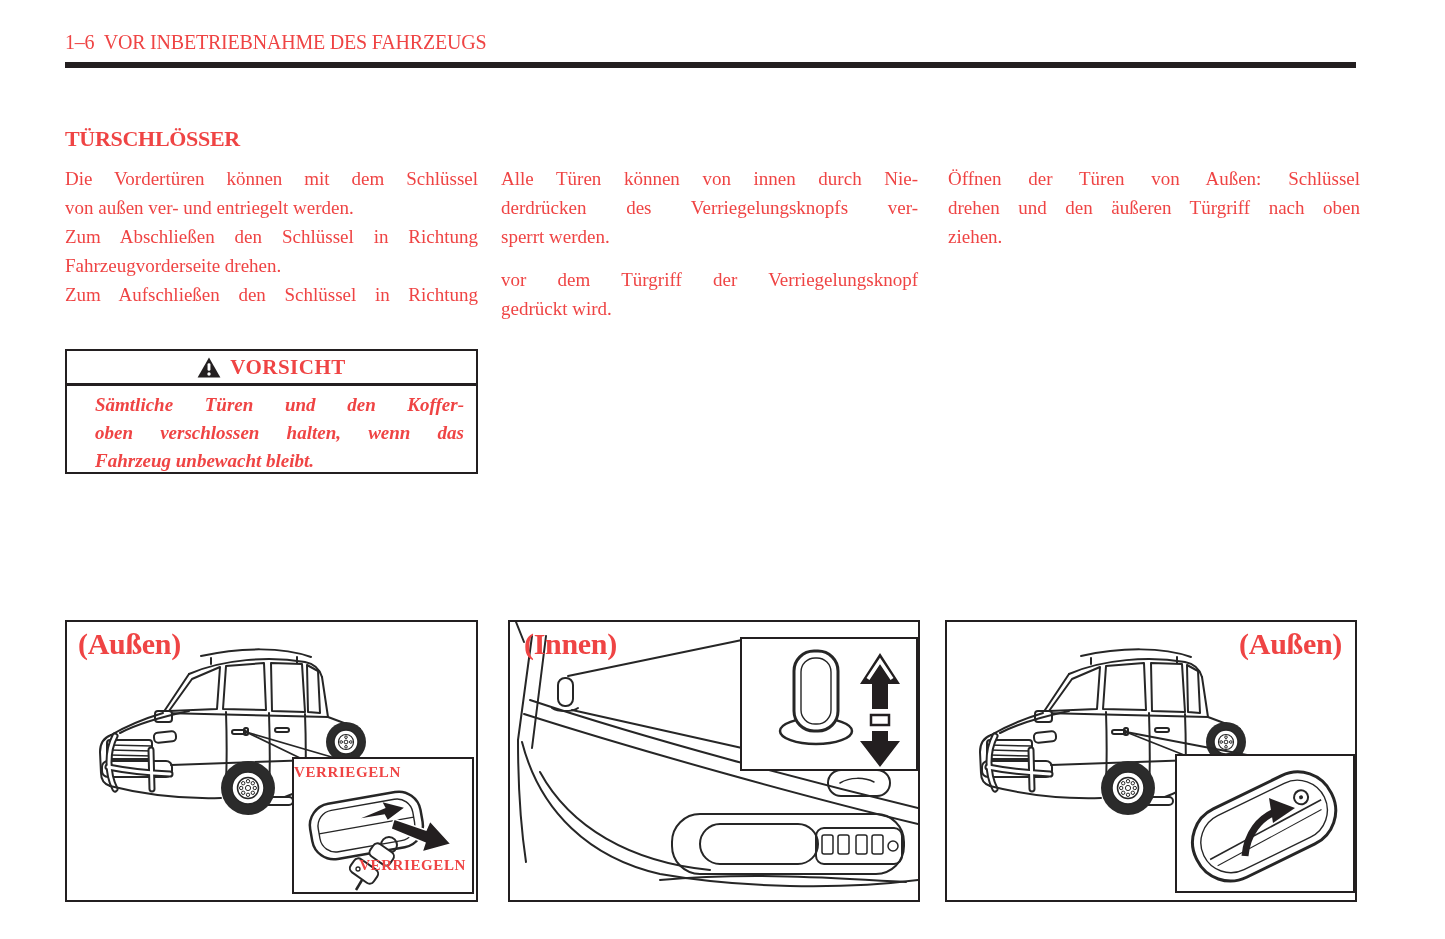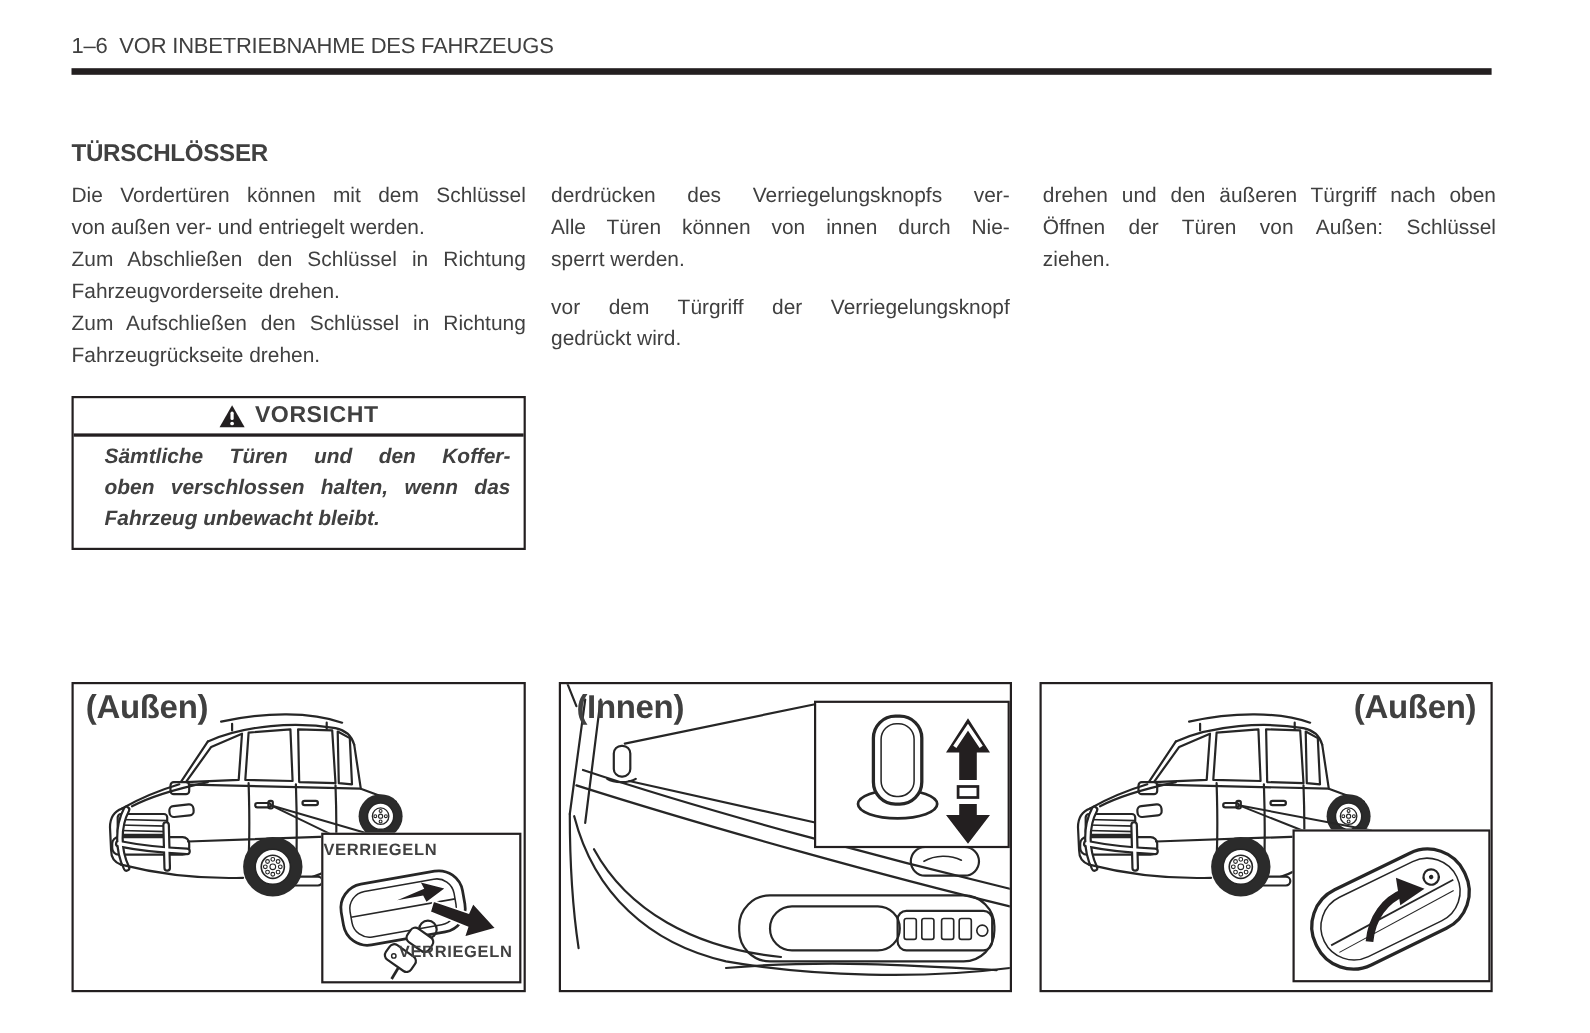--- a/index.html
+++ b/index.html
@@ -1,32 +1,32 @@
 <!DOCTYPE html>
 <html lang="de"><head>
 <meta charset="utf-8">
 <style>
   html,body{margin:0;padding:0;background:#ffffff;}
   .page{
     position:relative;width:1445px;height:939px;background:#ffffff;
-    font-family:Liberation Sans, sans-serif;color:#404040;overflow:hidden;
+    font-family:Liberation Serif, serif;color:#ef4444;overflow:hidden;
   }
   .abs{position:absolute;}
   .running-header{left:65px;top:31px;font-size:20px;letter-spacing:-0.2px;white-space:pre;}
   .header-rule{left:65px;top:62px;width:1291px;height:6px;background:#231f20;}
   .section-title{left:65px;top:126px;font-size:22px;font-weight:bold;letter-spacing:-0.3px;}
   .textcol{font-size:19px;line-height:29px;}
   .textcol .jline{text-align:justify;text-align-last:justify;}
   .textcol .lline{text-align:left;}
   .para{margin:0 0 14px 0;}
   .para:last-child{margin-bottom:0;}
   .col1{left:65px;top:164px;width:413px;}
   .col2{left:501px;top:164px;width:417px;}
   .col3{left:948px;top:164px;width:412px;}
-  .warnbox{left:65px;top:360px;width:413px;height:140px;border:2px solid #231f20;box-sizing:border-box;background:#fff;}
+  .warnbox{left:65px;top:349px;width:413px;height:125px;border:2px solid #231f20;box-sizing:border-box;background:#fff;}
   .warnhead{height:32px;border-bottom:3px solid #231f20;display:flex;align-items:center;justify-content:center;gap:9px;}
   .warnhead .wtitle{font-size:21px;font-weight:bold;letter-spacing:0.5px;}
   .warnbody{padding:5px 12px 0 28px;font-size:19px;font-weight:bold;font-style:italic;line-height:28px;}
   .warnbody .jline{text-align:justify;text-align-last:justify;}
   .warnbody .lline{text-align:left;}
   .figbox{top:620px;height:282px;border:2px solid #231f20;box-sizing:border-box;background:#fff;}
   .fig1{left:65px;width:413px;}
   .fig2{left:508px;width:412px;}
   .fig3{left:945px;width:412px;}
   .figlabel{font-size:30px;font-weight:bold;letter-spacing:-0.3px;}
@@ -44,54 +44,53 @@
   <div class="abs header-rule"></div>
 
   <div class="abs section-title">TÜRSCHLÖSSER</div>
 
   <div class="abs textcol col1">
     <div class="jline">Die Vordertüren können mit dem Schlüssel</div>
     <div class="lline">von außen ver- und entriegelt werden.</div>
     <div class="jline">Zum Abschließen den Schlüssel in Richtung</div>
     <div class="lline">Fahrzeugvorderseite drehen.</div>
     <div class="jline">Zum Aufschließen den Schlüssel in Richtung</div>
-    <div class="lline">Fahrzeugrückseite drehen.</div>
   </div>
 
   <div class="abs warnbox">
     <div class="warnhead">
       <svg width="24" height="21" viewBox="0 0 24 21" aria-hidden="true">
         <polygon points="12,0.5 23.4,20.4 0.6,20.4" fill="#231f20"></polygon>
         <rect x="10.55" y="6.2" width="2.9" height="7.6" rx="1.4" fill="#ffffff"></rect>
         <circle cx="12" cy="17" r="1.7" fill="#ffffff"></circle>
       </svg>
       <span class="wtitle">VORSICHT</span>
     </div>
     <div class="warnbody">
       <div class="jline">Sämtliche Türen und den Koffer-</div>
       <div class="jline">oben verschlossen halten, wenn das</div>
       <div class="lline">Fahrzeug unbewacht bleibt.</div>
     </div>
   </div>
 
   <div class="abs textcol col2">
     <div class="para">
+      <div class="jline">Alle Türen können von innen durch Nie-</div>
       <div class="jline">derdrücken des Verriegelungsknopfs ver-</div>
-      <div class="jline">Alle Türen können von innen durch Nie-</div>
       <div class="lline">sperrt werden.</div>
     </div>
     <div class="para">
       <div class="jline">vor dem Türgriff der Verriegelungsknopf</div>
       <div class="lline">gedrückt wird.</div>
     </div>
   </div>
 
   <div class="abs textcol col3">
+    <div class="jline">Öffnen der Türen von Außen: Schlüssel</div>
     <div class="jline">drehen und den äußeren Türgriff nach oben</div>
-    <div class="jline">Öffnen der Türen von Außen: Schlüssel</div>
     <div class="lline">ziehen.</div>
   </div>
 
   <svg width="0" height="0" style="position:absolute" aria-hidden="true">
     <defs>
       <symbol id="suv-art" viewBox="0 0 300 200">
         <g stroke="#262626" stroke-width="2" fill="none" stroke-linecap="round" stroke-linejoin="round">
 
           <path d="M128,24 C168,15 210,15 238,25"></path>
           <path d="M138,26 L138,32 M224,25 L224,31"></path>

